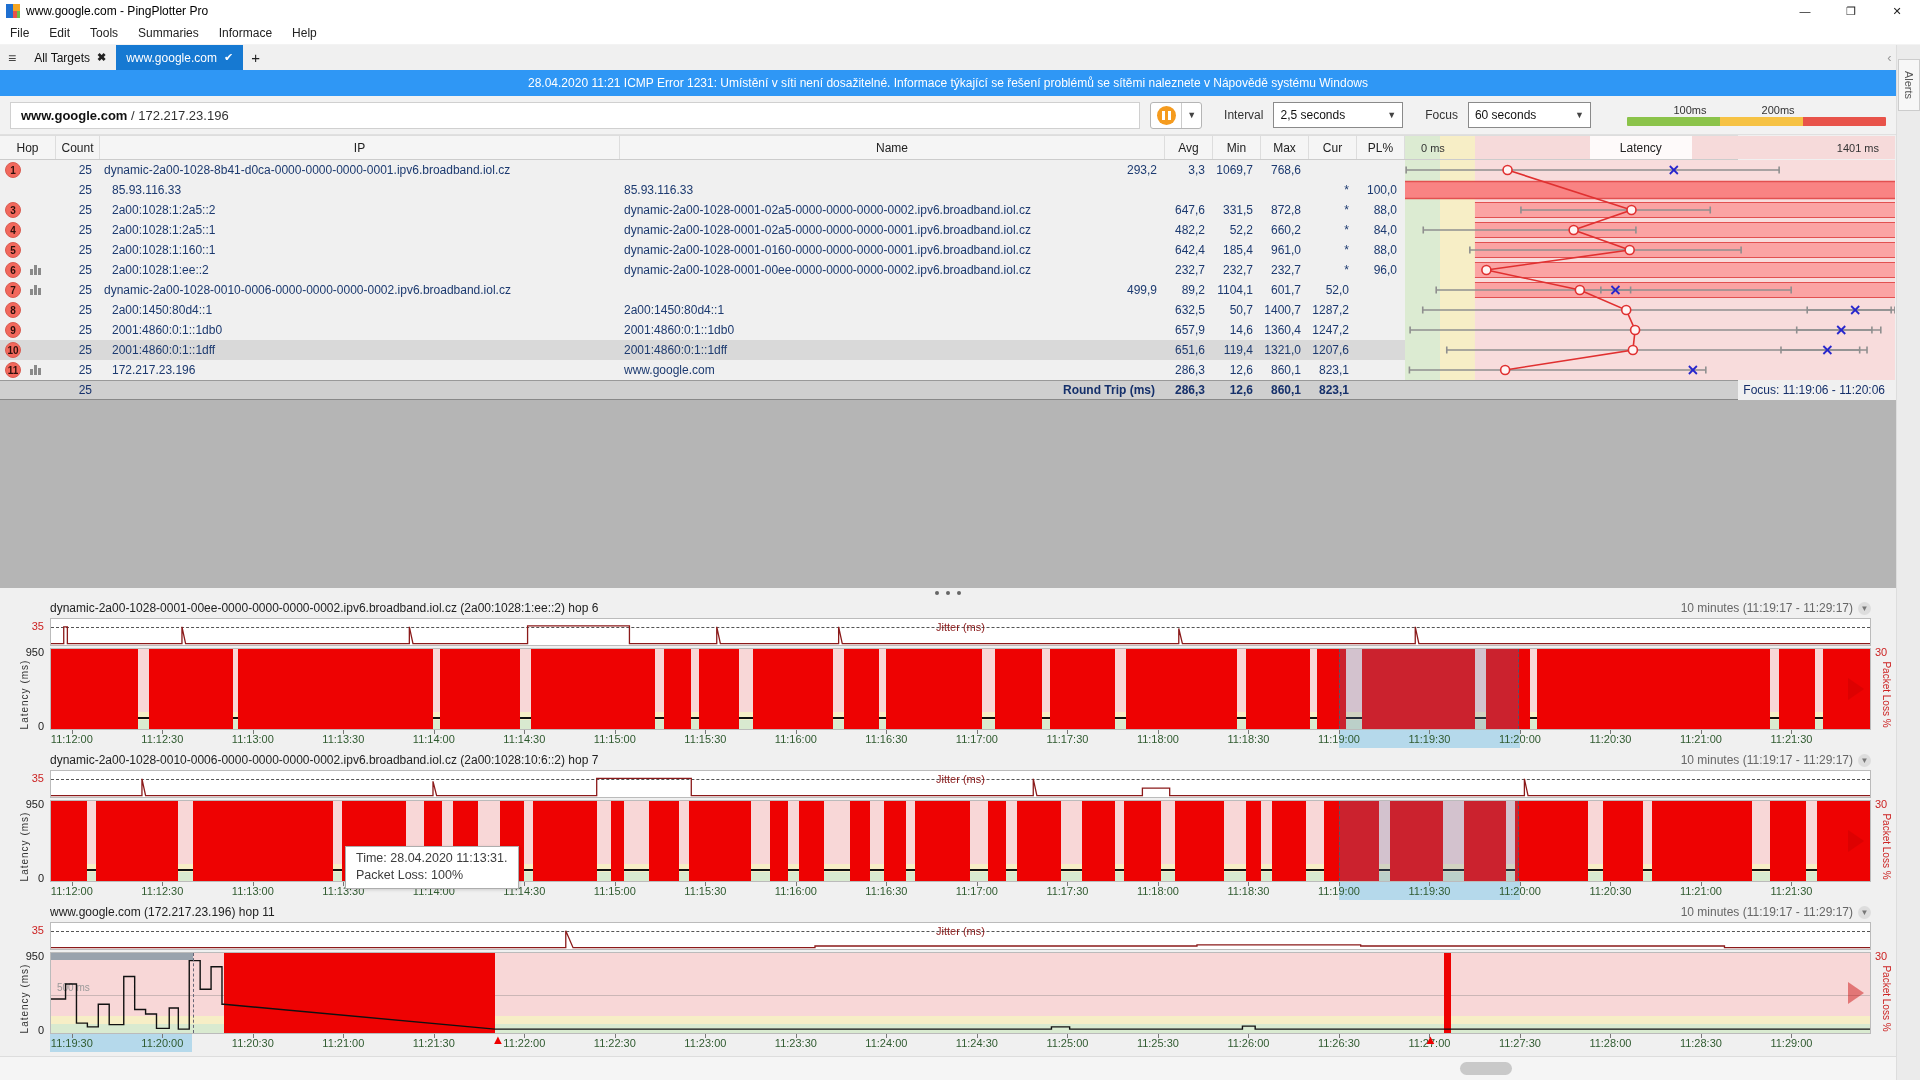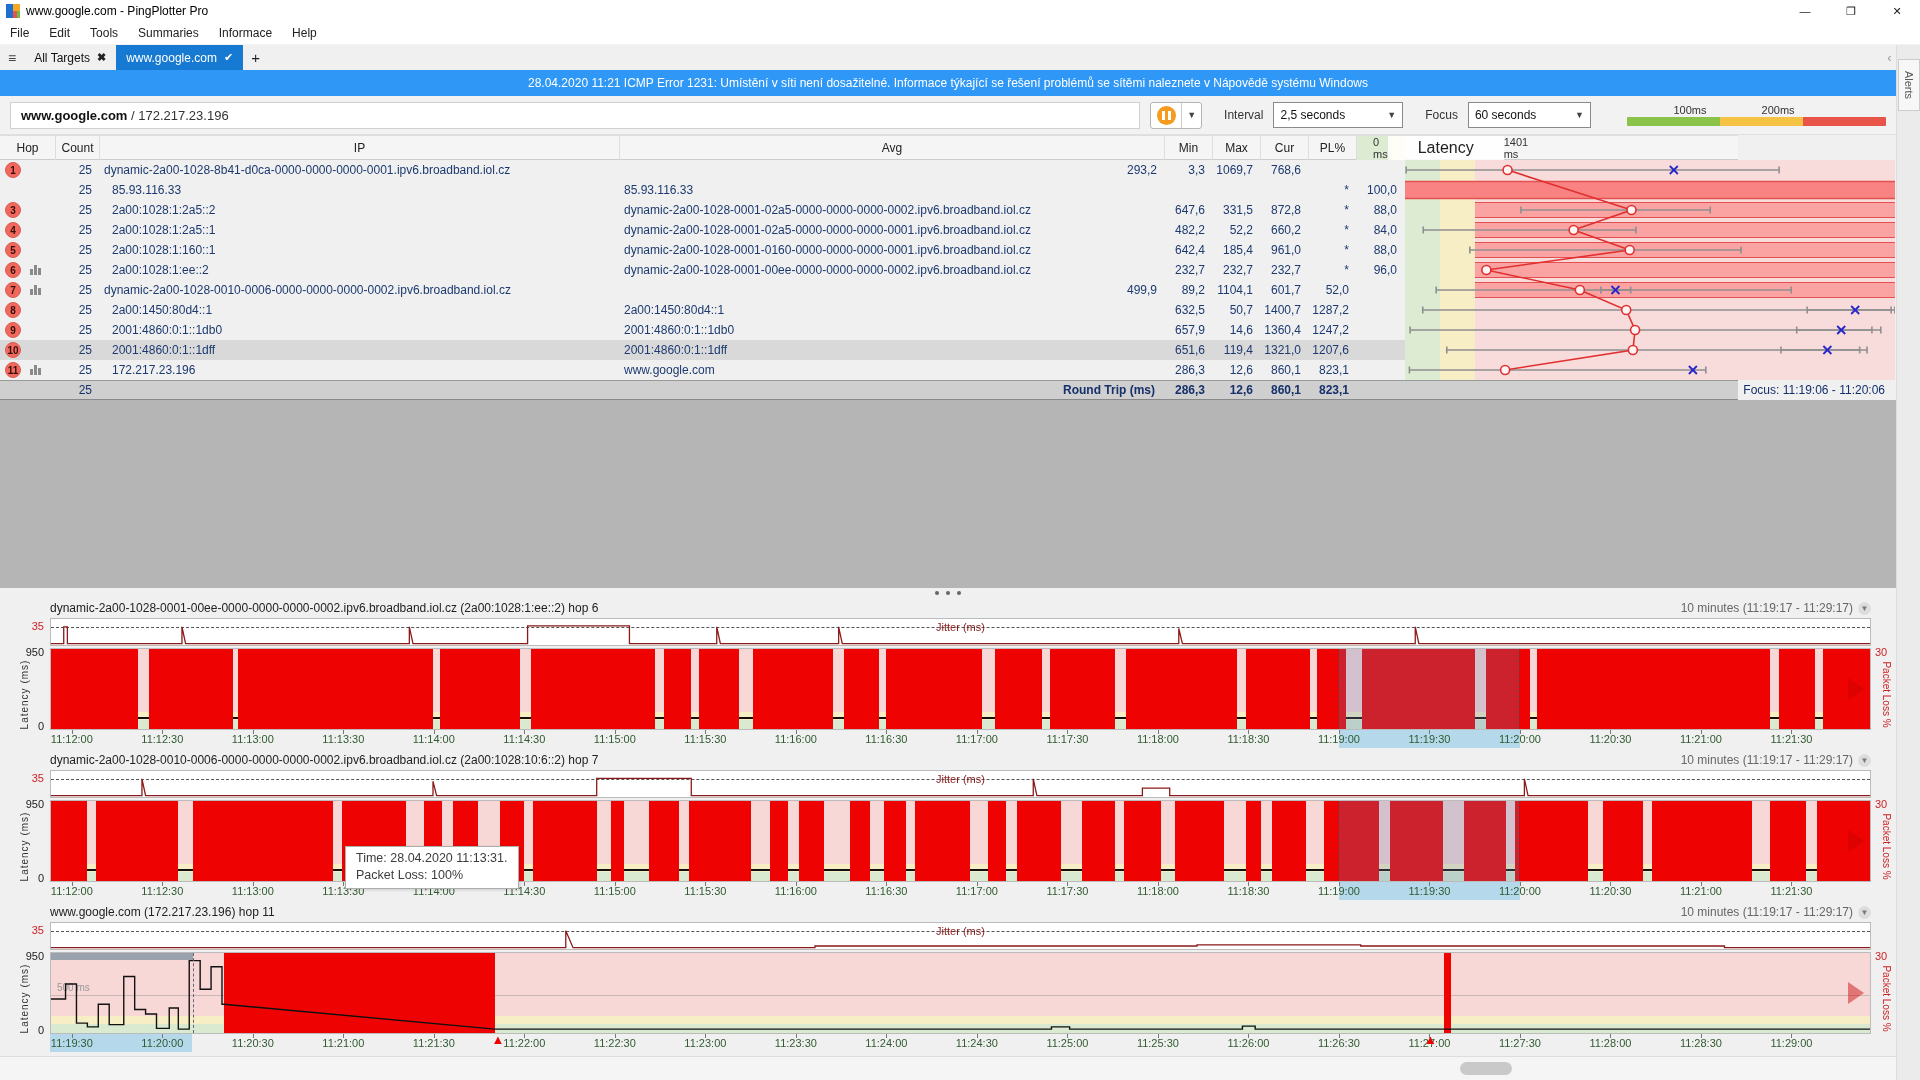--- a/index.html
+++ b/index.html
@@ -58,21 +58,21 @@
   .legend-labels { position:relative; height:13px; font-size:11px; color:#333; }
   .legend-labels .l1 { position:absolute; left:18%; } .legend-labels .l2 { position:absolute; left:52%; }
   .legend-bar { height:9px; width:100%; background:linear-gradient(to right,#8bc34a 0 36%,#f6c244 36% 68%,#e8534a 68% 100%); border-radius:1px; }
 
   
   .table { position:absolute; left:0; top:135px; width:1738px; }
   .t-grid { display:grid; grid-template-columns:56px 44px 520px 545px 48px 48px 48px 48px 48px 490px; }
   .t-head { height:25px; background:#f5f5f5; border-top:1px solid #ddd; border-bottom:1px solid #ccc; }
   .t-head > div { display:flex; align-items:center; justify-content:center; font-size:12px; color:#222; border-right:1px solid #ddd; }
   .t-head .lat-head { position:relative; justify-content:space-between; padding:0 16px; background:linear-gradient(to right,#dcebd2 0 35px,#f7eec6 35px 70px,#f6dada 70px 100%); border-right:none; }
-  .lat-head .lh-c { font-size:16px; color:#222; background:rgba(255,255,255,0.85); padding:0 30px; height:100%; display:flex; align-items:center; }
+  .lat-head .lh-c { font-size:12px; color:#222; background:rgba(255,255,255,0.85); padding:0 30px; height:100%; display:flex; align-items:center; }
   .lat-head .lh-l, .lat-head .lh-r { font-size:11px; color:#333; }
   .t-row { height:20px; font-size:12px; color:#1c3a70; }
   .t-row > div { display:flex; align-items:center; }
   .t-row.selected { background:#d9d9d9; }
   .cell-hop { position:relative; }
   .hop-circle { position:absolute; left:5px; top:2px; width:16px; height:16px; border-radius:50%; background:#f2685c; border:1px solid #d95a50; color:#30100c; font-size:10px; font-weight:bold; display:flex; align-items:center; justify-content:center; }
   .hop-chart-icon { position:absolute; left:30px; top:5px; display:flex; align-items:flex-end; gap:1px; height:10px; }
   .hop-chart-icon i { display:block; width:3px; background:#8a8a8a; }
   .cell-count { justify-content:flex-end; padding-right:8px; }
   .cell-ip { padding-left:12px; } .cell-name { padding-left:4px; }
@@ -217,20 +217,21 @@
       </div>
       <div class="legend-bar"></div>
     </div>
   </div>
 
   <div class="table">
     <div class="t-grid t-head">
       <div>Hop</div>
       <div>Count</div>
       <div>IP</div>
+      <div>Name</div>
       <div>Avg</div>
       <div>Min</div>
       <div>Max</div>
       <div>Cur</div>
       <div>PL%</div>
       <div class="lat-head">
         <span class="lh-l">0 ms</span>
         <span class="lh-c">Latency</span>
         <span class="lh-r">1401 ms</span>
       </div>

